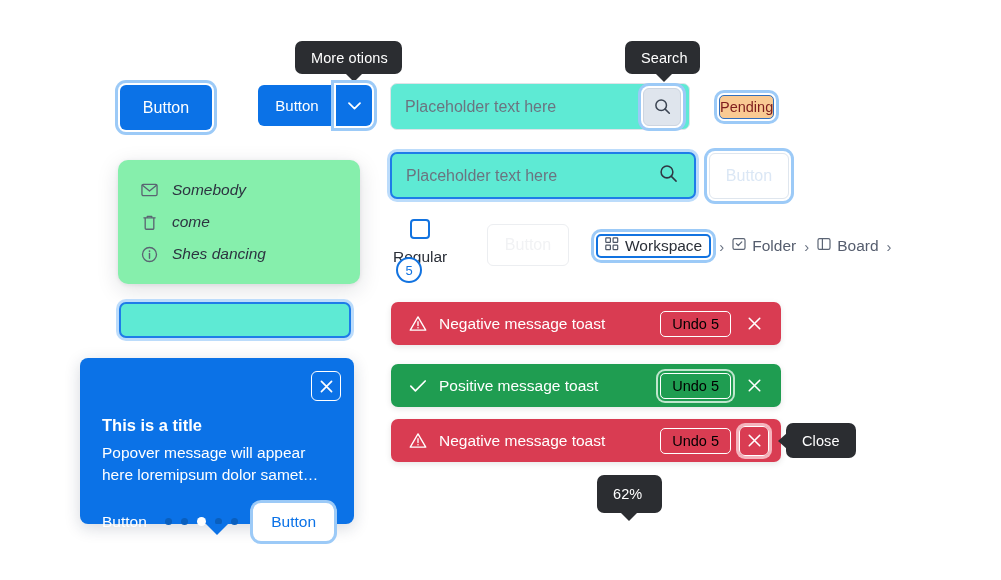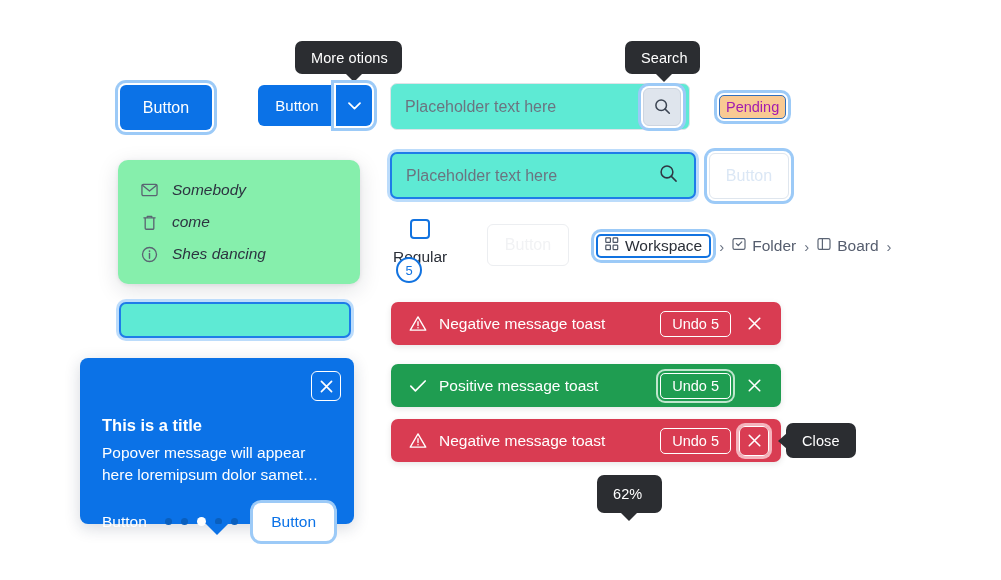--- a/index.html
+++ b/index.html
@@ -136,25 +136,25 @@
   }
   .menu-item .mi-icon {
     width: 18px; height: 18px;
     display: flex; align-items: center; justify-content: center;
     color: #5a6472;
   }
 
   
   .badge-pending {
     background: #f9ca93;
-    color: #a21caf;
+    color: #7f1d1d;
     border: 1px solid #2f6fbe;
     border-radius: 5px;
     font-size: 14.5px;
-    padding: 3px 6px;
+    padding: 3px 0;
     display: inline-flex; align-items: center;
   }
   .badge-count {
     width: 26px; height: 26px;
     border-radius: 50%;
     border: 2px solid #1273e0;
     color: #1273e0;
     background: #fff;
     font-size: 13px;
     display: flex; align-items: center; justify-content: center;
@@ -194,21 +194,21 @@
     border-radius: 7px;
     color: #fff;
     padding: 0 12px 0 16px;
     box-shadow: 0 2px 6px rgba(0,0,0,.10);
   }
   .toast .t-icon { width: 22px; display:flex; align-items:center; justify-content:center; }
   .toast .t-text { font-size: 15.5px; margin-left: 10px; flex: 1; }
   .toast .t-undo {
     border: 1px solid #ffffff;
     border-radius: 5px;
-    color: #ffffff;
+    color: #000000;
     font-size: 14.5px;
     padding: 4px 11px;
     background: transparent;
     font-family: inherit;
     cursor: pointer;
     margin-right: 8px;
   }
   .toast .t-close {
     width: 30px; height: 30px;
     display: flex; align-items: center; justify-content: center;

